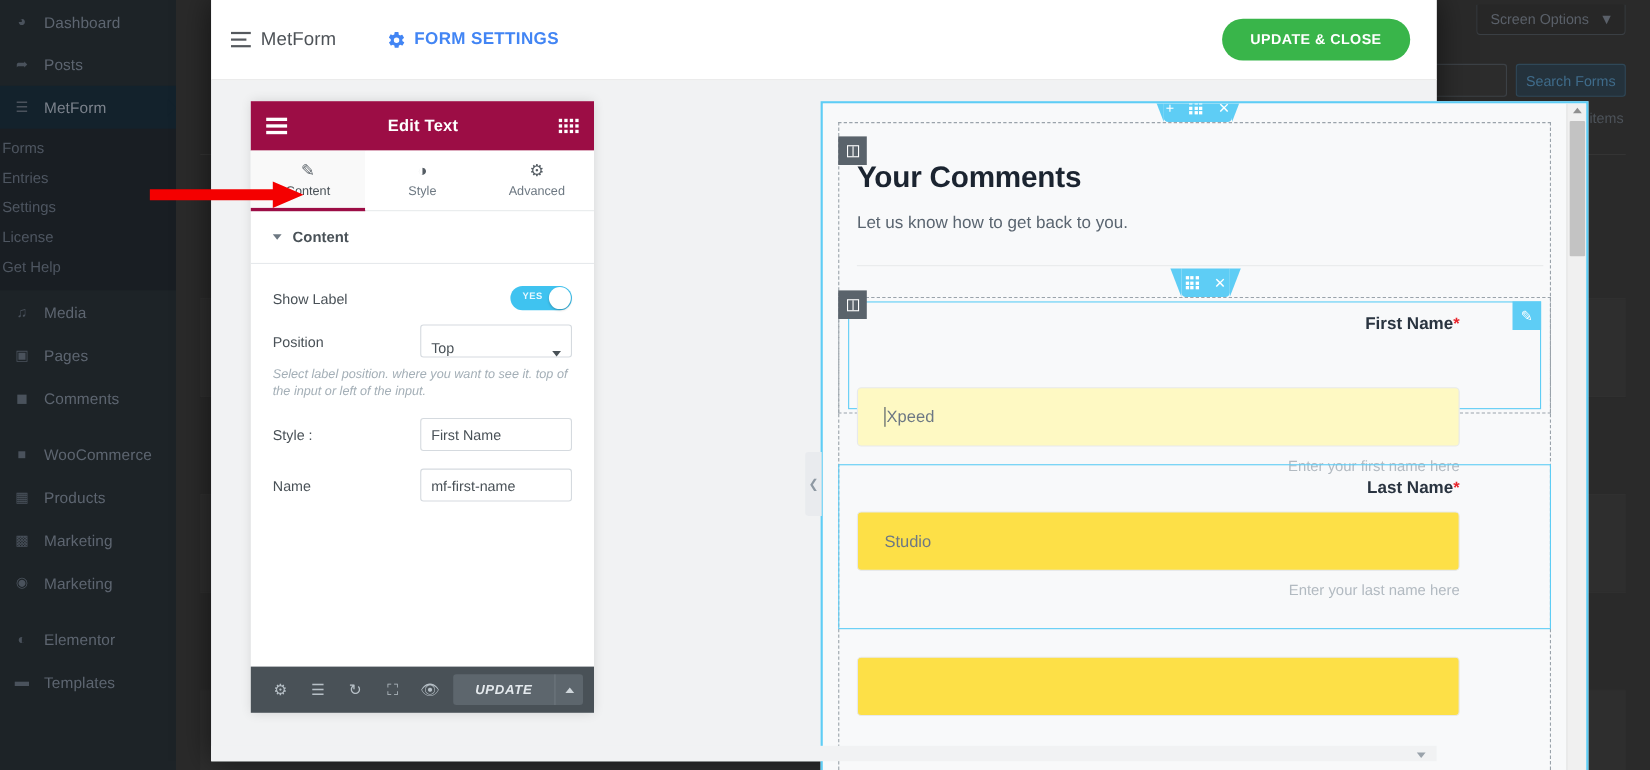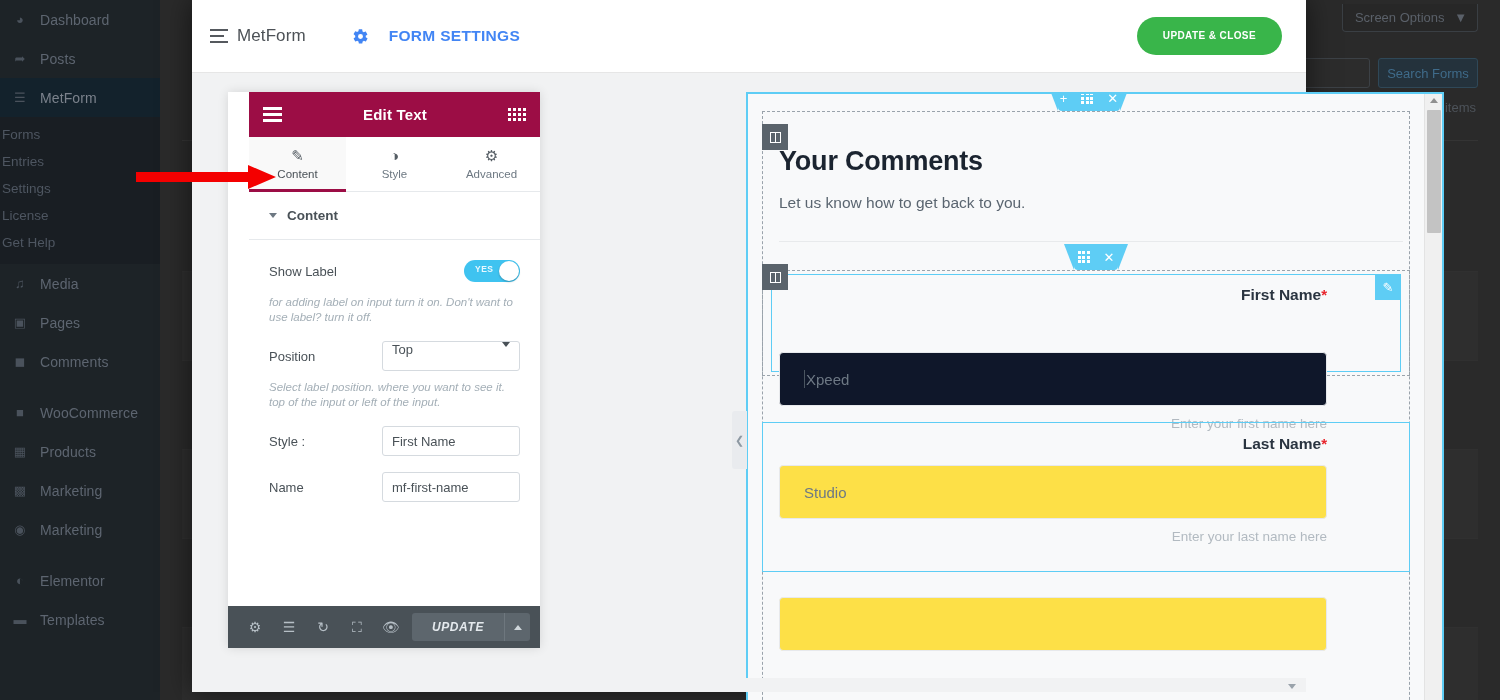--- a/index.html
+++ b/index.html
@@ -137,47 +137,47 @@
   #mf-logo-icon i {
     display: block; height: 2px; background: #55595e;
   }
   #mf-logo-icon i:nth-child(1) { width: 100%; }
   #mf-logo-icon i:nth-child(2) { width: 78%; }
   #mf-logo-icon i:nth-child(3) { width: 100%; }
   #mf-title {
     font-size: 17px; color: #4d5257; margin-right: 46px; letter-spacing: .1px;
   }
   #form-settings-btn {
-    display: flex; align-items: center; gap: 20px;
+    display: flex; align-items: center; gap: 8px;
     color: #4285f4; font-size: 15.5px; font-weight: 700;
     letter-spacing: .3px; cursor: pointer;
   }
   .gear {
     width: 17px; height: 17px; position: relative; display: inline-block;
   }
   #update-close-btn {
     position: absolute; right: 24px; top: 17px;
     background: #39b54a; color: #fff;
-    font-size: 10px; font-weight: 700; letter-spacing: .4px;
+    font-size: 13px; font-weight: 700; letter-spacing: .4px;
     padding: 0 26px; height: 38px; line-height: 38px;
     border-radius: 19px; cursor: pointer;
   }
 
   #modal-body {
     position: absolute; left: 0; top: 73px; right: 0; bottom: 0;
     background: #f1f2f3;
   }
 
   
   #el-panel {
     position: absolute; left: 36px; top: 19px;
     width: 312px; height: 556px;
     background: #fff;
     box-shadow: 0 0 10px rgba(0,0,0,.12);
-    display: flex; flex-direction: column; padding-left: 21px;
+    display: flex; flex-direction: column;
   }
   #el-panel-header {
     height: 45px; background: #9c0d45;
     display: flex; align-items: center; justify-content: space-between;
     padding: 0 14px; color: #fff;
   }
   #el-hamburger { width: 19px; display: flex; flex-direction: column; gap: 3px; cursor: pointer;}
   #el-hamburger i { height: 3px; background: #fff; display: block; }
   #el-panel-title { font-size: 15px; font-weight: 700; letter-spacing: .2px; }
   #el-grid-icon {
@@ -234,21 +234,21 @@
     font-size: 8.5px; color: #e8f8ff; font-weight: 700; letter-spacing: .5px;
   }
   .toggle .knob {
     position: absolute; right: 1px; top: 1px;
     width: 20px; height: 20px; border-radius: 50%;
     background: #fff; box-shadow: 0 1px 2px rgba(0,0,0,.25);
   }
   .ctrl-select {
     width: 138px; height: 30px; border: 1px solid #d5dadf;
     border-radius: 3px; background: #fff;
-    display: flex; align-items: flex-start; padding: 0 9px;
+    display: flex; align-items: flex-end; padding: 0 9px;
     font-size: 13px; color: #495157; position: relative; cursor: pointer;
   }
   .ctrl-select .sel-caret {
     position: absolute; right: 9px; width: 0; height: 0;
     border-left: 4.5px solid transparent; border-right: 4.5px solid transparent;
     border-top: 5.5px solid #495157;
   }
   .ctrl-input {
     width: 138px; height: 30px; border: 1px solid #d5dadf;
     border-radius: 3px; background: #fff;
@@ -358,21 +358,21 @@
     font-size: 15.5px; font-weight: 700; color: #2a3440;
   }
   .field-label .req { color: #e8262d; font-size: 15px; }
   .field-input {
     margin-top: 12px; height: 54px;
     border: 1px solid #e7e9ec; border-radius: 4px;
     display: flex; align-items: center; padding-left: 24px;
     font-size: 15px; color: #6d7884; background: #fde047;
   }
   .field-input.focused {
-    background: #0f172a; border-color: #e7e9ec; margin-top: 48px;
+    background: #fef9c3; border-color: #e7e9ec; margin-top: 48px;
   }
   .caret-bar {
     display: inline-block; width: 1px; height: 18px;
     background: #4a5560; margin-right: 1px; vertical-align: -3px;
   }
   .field-help {
     margin-top: 10px; font-size: 13.5px; color: #b2bac1;
   }
 
   .widget-sel-outline {
@@ -604,21 +604,20 @@
       </div>
 
       <div id="el-controls">
         <div class="ctrl-row">
           <span class="ctrl-label">Show Label</span>
           <span class="toggle">
             <span class="tg-txt">YES</span>
             <span class="knob"></span>
           </span>
         </div>
-        <div class="ctrl-desc">for adding label on input turn it on. Don't want to use label? turn it off.</div>
 
         <div class="ctrl-row">
           <span class="ctrl-label">Position</span>
           <span class="ctrl-select">
             <span>Top</span>
             <span class="sel-caret"></span>
           </span>
         </div>
         <div class="ctrl-desc">Select label position. where you want to see it. top of the input or left of the input.</div>
 

